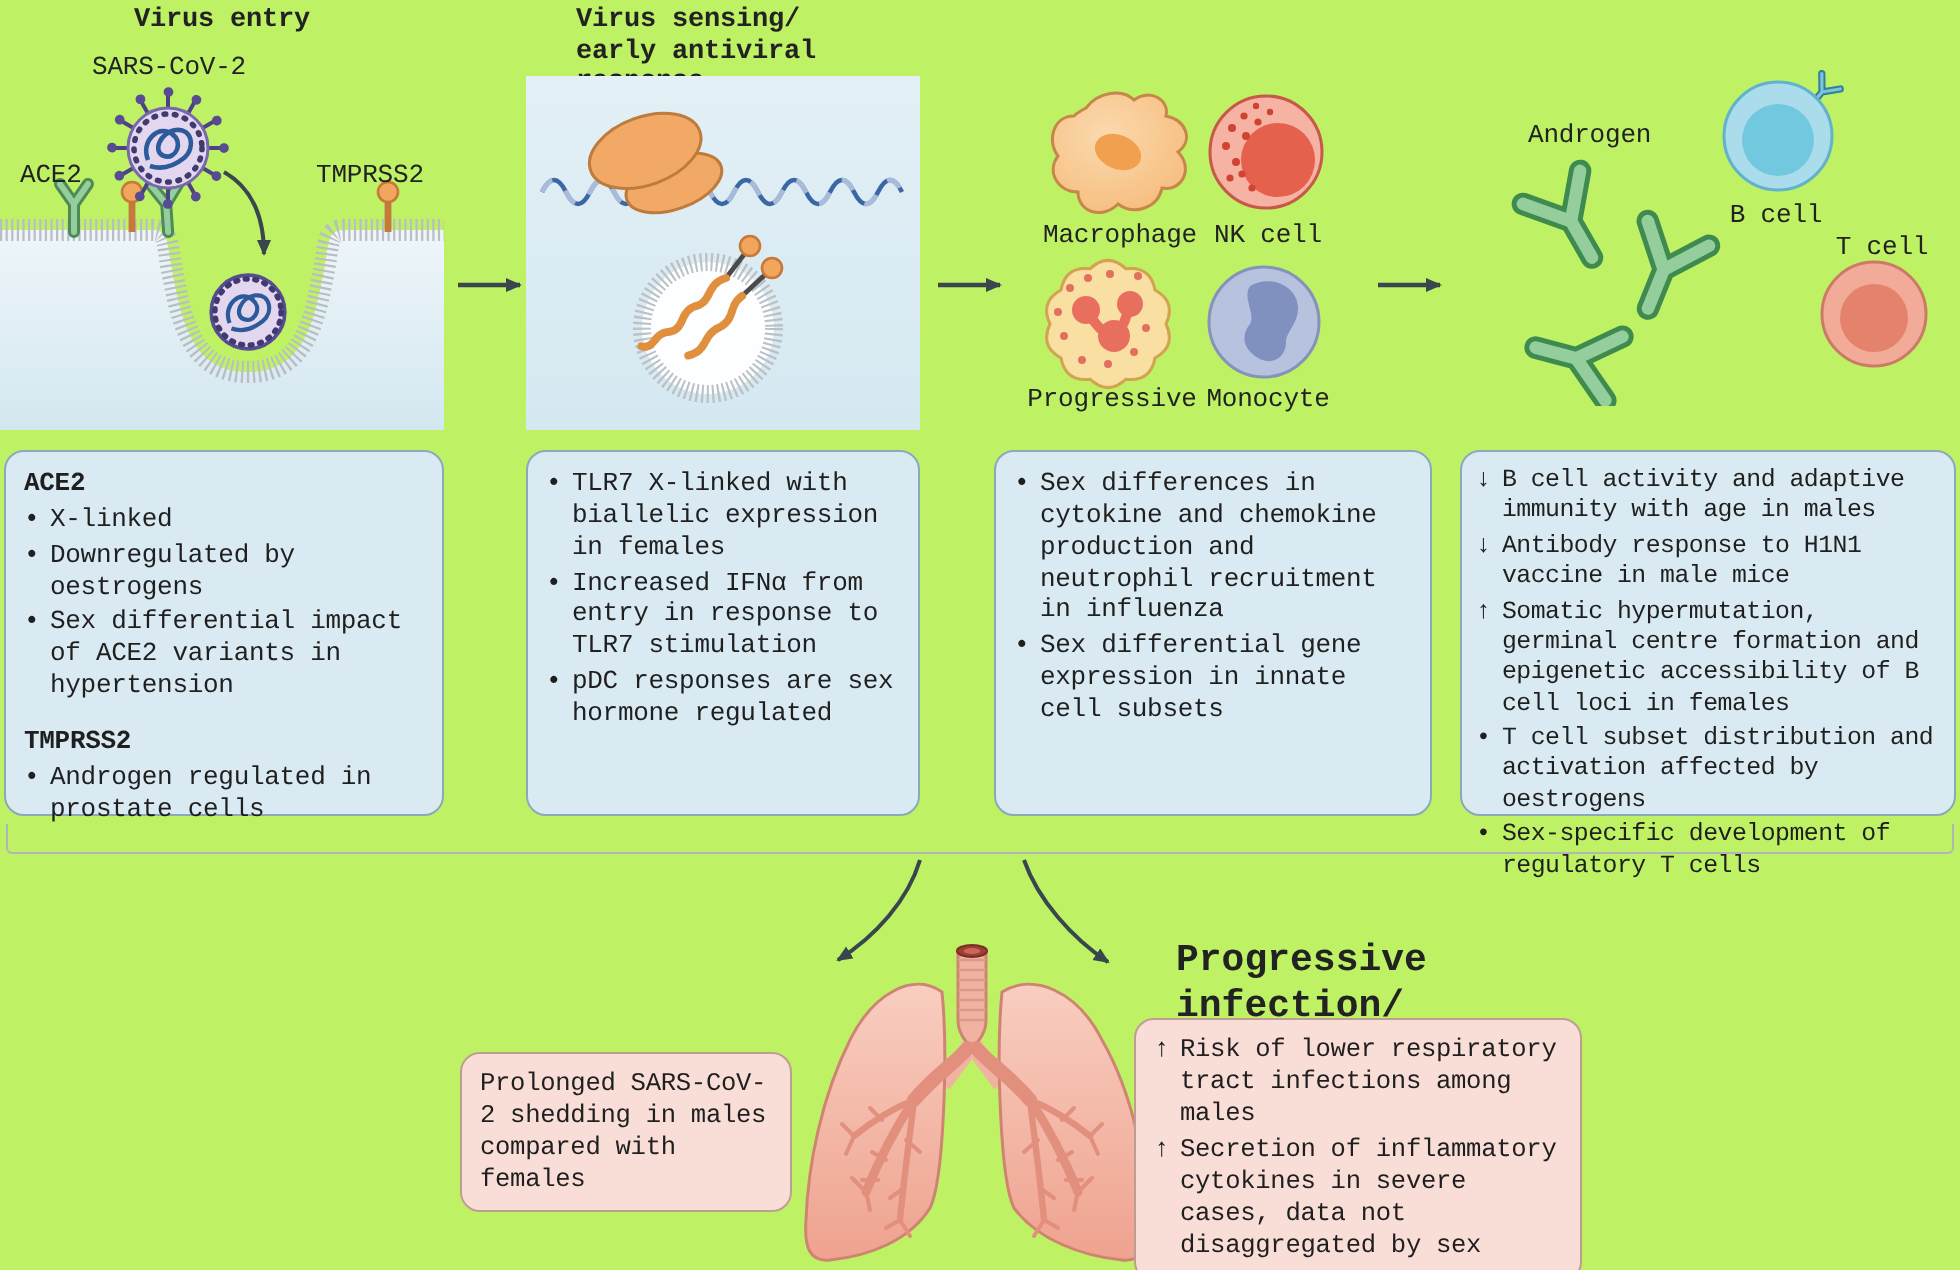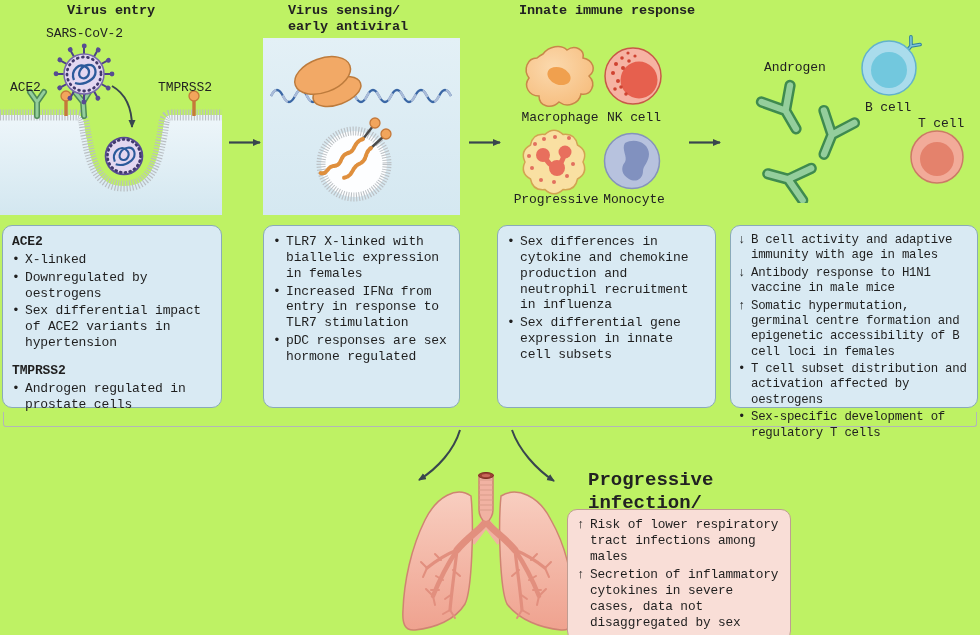--- a/index.html
+++ b/index.html
@@ -62,21 +62,20 @@
         <stop offset="1" stop-color="#f5b671"></stop>
     </radialGradient>
   </defs>
 </svg>
 
 <div id="stage">
 
   <div class="abs colhead center" style="left:0;top:3px;width:222px">Virus entry</div>
   <div class="abs colhead preline" style="left:288px;top:3px;width:190px">Virus sensing/
 early antiviral response</div>
-  <div class="abs colhead center" style="left:497px;top:3px;width:220px">Innate immune response</div>
 
   <svg class="abs" style="left:0;top:30px" width="222" height="185" viewBox="0 0 222 185">
     <path d="M0,85 L76,85 C86,85 83,94 87,110 C92,138 100,156 124,156 C148,156 156,138 161,110 C165,94 162,85 172,85 L222,85 L222,185 L0,185 Z" fill="url(#gCyto)"></path>
     <path d="M0,85 L76,85 C86,85 83,94 87,110 C92,138 100,156 124,156 C148,156 156,138 161,110 C165,94 162,85 172,85 L222,85" fill="none" stroke="#b9bec2" stroke-width="11" stroke-dasharray="1.1,1.7"></path>
 
     <g transform="translate(37,85)">
       <path d="M0,1 L0,-13 M0,-13 L-7,-23 M0,-13 L7,-23" stroke="#4e8a56" stroke-width="6" stroke-linecap="round" fill="none"></path>
       <path d="M0,1 L0,-13 M0,-13 L-7,-23 M0,-13 L7,-23" stroke="#94ce9c" stroke-width="3" stroke-linecap="round" fill="none"></path>
     </g>
     <g transform="translate(84,85) rotate(-4)">
@@ -319,20 +318,23 @@
       <path d="M62,80 C52,84 42,90 32,98" stroke-width="3.2"></path>
       <path d="M38,126 L31,119 M38,126 L40,135 M55,140 L48,144 M55,140 L60,148 M32,98 L26,92 M32,98 L28,107 M48,110 L41,106 M44,120 L36,120 M57,124 L50,129 M46,90 L40,84 M58,100 L65,106" stroke-width="2"></path>
       <path d="M93,54 C100,62 110,68 120,80" stroke-width="7"></path>
       <path d="M120,80 C128,92 136,106 144,126" stroke-width="4.5"></path>
       <path d="M120,80 C122,98 125,118 127,140" stroke-width="3.2"></path>
       <path d="M120,80 C130,84 140,90 150,98" stroke-width="3.2"></path>
       <path d="M144,126 L151,119 M144,126 L142,135 M127,140 L134,144 M127,140 L122,148 M150,98 L156,92 M150,98 L154,107 M134,110 L141,106 M138,120 L146,120 M125,124 L132,129 M136,90 L142,84 M124,100 L117,106" stroke-width="2"></path>
     </g>
   </svg>
 
+  <div class="pinkbox" style="left:230px;top:526px;width:166px">
+    <span>Prolonged SARS-CoV-2 shedding in males compared with females</span>
+  </div>
 
   <div class="outcome-title" style="left:588px;top:469px;width:200px">Progressive infection/
 cytokine storm</div>
   <div class="pinkbox" style="left:567px;top:509px;width:224px">
       <div class="li">
         <span class="mk">↑</span>
         <span class="tx">Risk of lower respiratory tract infections among males</span>
       </div>
       <div class="li">
         <span class="mk">↑</span>

